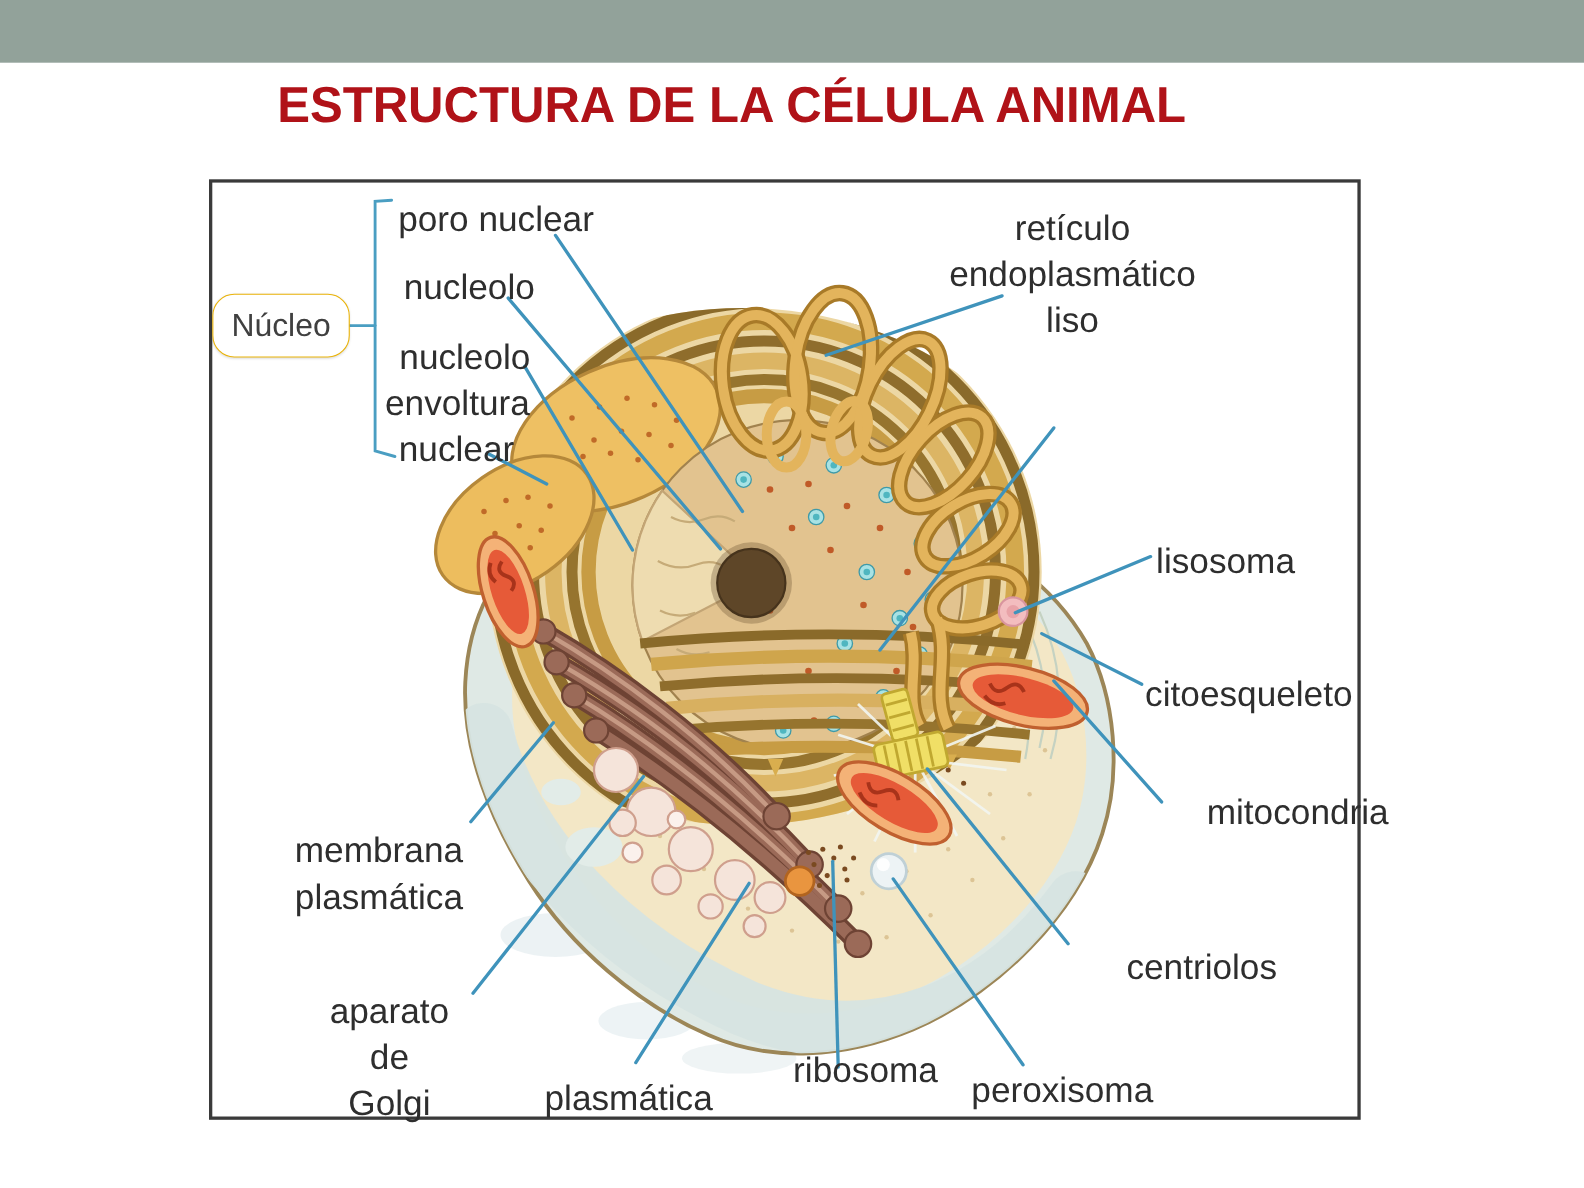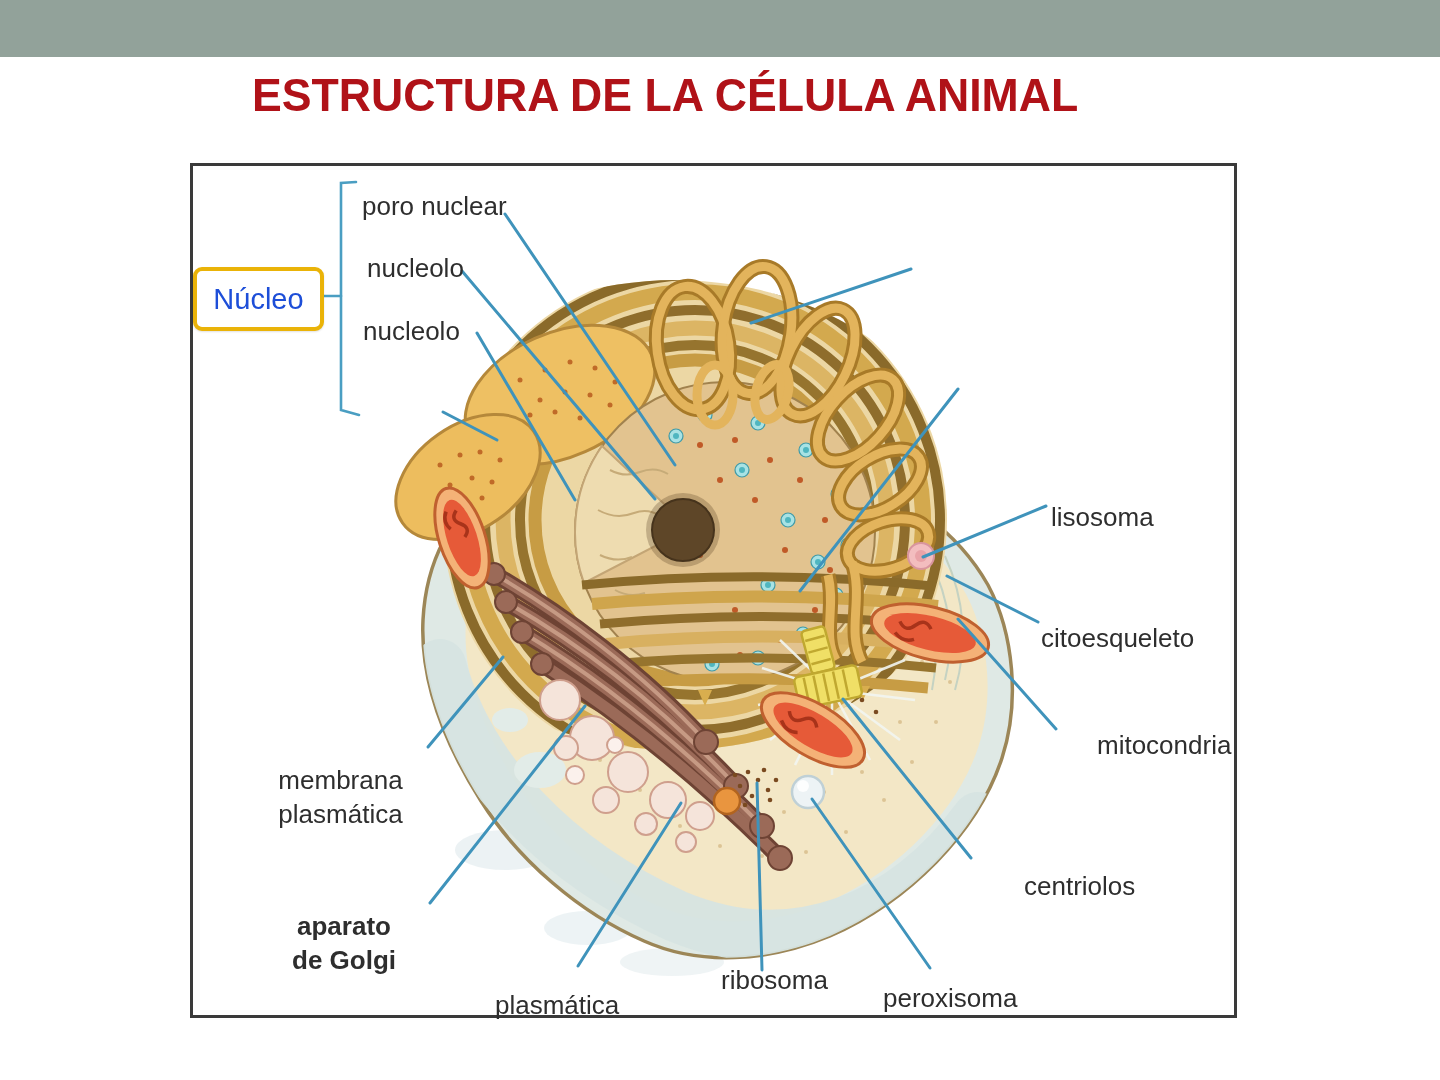--- a/index.html
+++ b/index.html
@@ -5,26 +5,26 @@
   html,body{margin:0;padding:0;background:#fff;}
   .slide{position:relative;width:1440px;height:1080px;background:#ffffff;overflow:hidden;
          font-family:"Liberation Sans",sans-serif;}
   .header-bar{position:absolute;left:0;top:0;width:1440px;height:57px;background:#92a29a;}
   .slide-title{position:absolute;left:252px;top:68px;width:900px;
                font-size:46px;font-weight:bold;color:#b01218;letter-spacing:0px;
                transform:scaleX(.97);transform-origin:left top;white-space:nowrap;}
   .frame{position:absolute;left:190px;top:163px;width:1041px;height:849px;
          border:3px solid #3a3a3a;background:#ffffff;}
   .art{position:absolute;left:190px;top:163px;width:1047px;height:855px;}
-  .lbl{position:absolute;font-size:26px;line-height:1.32;color:#2e2e2e;white-space:nowrap;margin-top:11px;}
+  .lbl{position:absolute;font-size:32px;line-height:1.32;color:#2e2e2e;white-space:nowrap;}
   .lbl.c{white-space:normal;text-align:center;}
   .nucleo-box{position:absolute;left:193px;top:267px;width:123px;height:56px;
-              background:#fff;border:4px solid #eab308;border-radius:9px;
+              background:#fff;border:1px solid #eab308;border-radius:20px;
               display:flex;align-items:center;justify-content:center;
-              font-size:29px;color:#1d4ed8;box-shadow:0 1px 2px rgba(0,0,0,.12);}
+              font-size:29px;color:#404040;box-shadow:0 1px 2px rgba(0,0,0,.12);}
   .leader{stroke:#3f93bb;stroke-width:3;stroke-linecap:round;}
   .bracket{stroke:#4a9ec2;stroke-width:2.6;fill:none;stroke-linecap:round;}
 </style>
 </head>
 <body>
 
 <div class="slide">
   <div class="header-bar"></div>
   <div class="slide-title">ESTRUCTURA DE LA CÉLULA ANIMAL</div>
 
@@ -380,22 +380,24 @@
       <line class="leader" x1="430" y1="903" x2="585" y2="706"></line>
       <line class="leader" x1="428" y1="747" x2="503" y2="657"></line>
     </g>
   </svg>
 
   <div class="nucleo-box">Núcleo</div>
 
   <div class="lbl" style="left:362px;top:178px;">poro nuclear</div>
   <div class="lbl" style="left:367px;top:240px;">nucleolo</div>
   <div class="lbl" style="left:363px;top:303px;">nucleolo</div>
+  <div class="lbl c" style="left:350px;top:345px;width:130px;">envoltura nuclear</div>
+  <div class="lbl c" style="left:845px;top:186px;width:260px;">retículo endoplasmático liso</div>
   <div class="lbl" style="left:1051px;top:489px;">lisosoma</div>
   <div class="lbl" style="left:1041px;top:610px;">citoesqueleto</div>
   <div class="lbl" style="left:1097px;top:717px;">mitocondria</div>
   <div class="lbl" style="left:1024px;top:858px;">centriolos</div>
   <div class="lbl" style="left:883px;top:970px;">peroxisoma</div>
   <div class="lbl" style="left:721px;top:952px;">ribosoma</div>
   <div class="lbl" style="left:495px;top:977px;">plasmática</div>
-  <div class="lbl c" style="left:285px;top:898px;width:118px;font-weight:bold;">aparato de Golgi</div>
+  <div class="lbl c" style="left:295px;top:898px;width:118px;">aparato de Golgi</div>
   <div class="lbl c" style="left:268px;top:752px;width:145px;">membrana plasmática</div>
 </div>
 
 </body></html>

